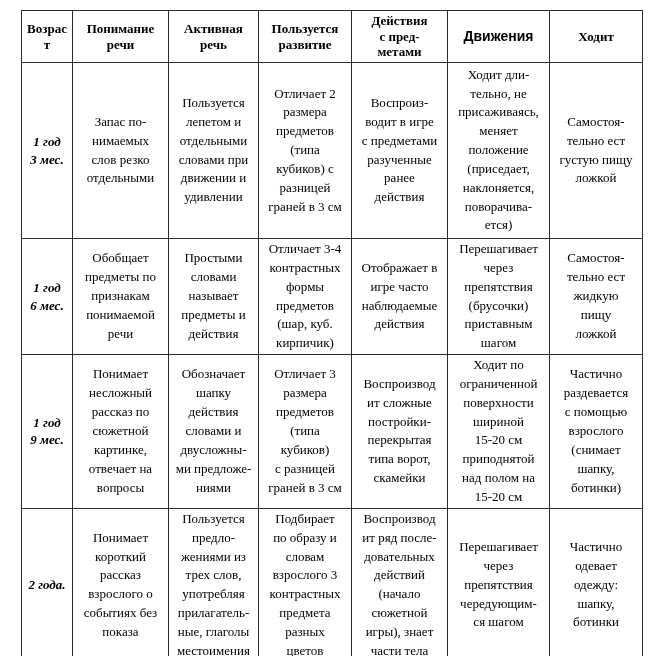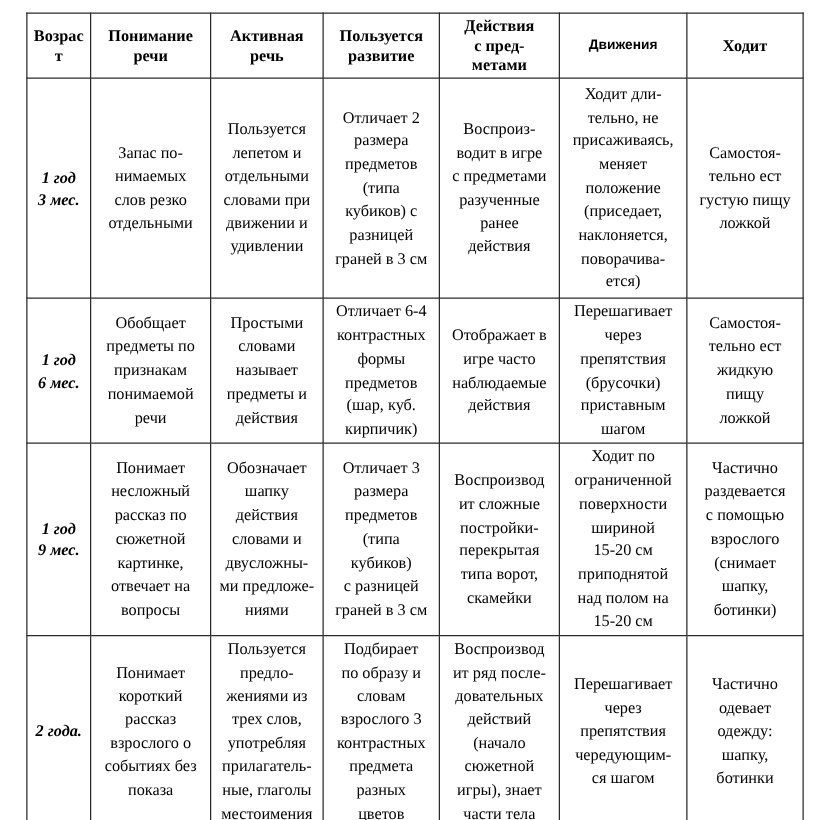--- a/index.html
+++ b/index.html
@@ -41,21 +41,21 @@
 
   .dev-table th {
     font-weight: bold;
     font-size: 13px;
     line-height: 1.22;
     font-family: "Liberation Serif", serif;
   }
   
   .dev-table thead th:nth-child(6) {
     font-family: "Liberation Sans", sans-serif;
-    font-size: 11px;
+    font-size: 14px;
   }
 
   .dev-table td {
     font-size: 13px;
     line-height: 1.45;
   }
   .dev-table td.age-cell {
     font-weight: bold;
     font-style: italic;
     font-size: 13px;
@@ -140,21 +140,21 @@
       <td>Обобщает
 предметы по
 признакам
 понимаемой
 речи</td>
       <td>Простыми
 словами
 называет
 предметы и
 действия</td>
-      <td>Отличает 6-4
+      <td>Отличает 3-4
 контрастных
 формы
 предметов
 (шар, куб.
 кирпичик)</td>
       <td>Отображает в
 игре часто
 наблюдаемые
 действия</td>
       <td>Перешагивает

